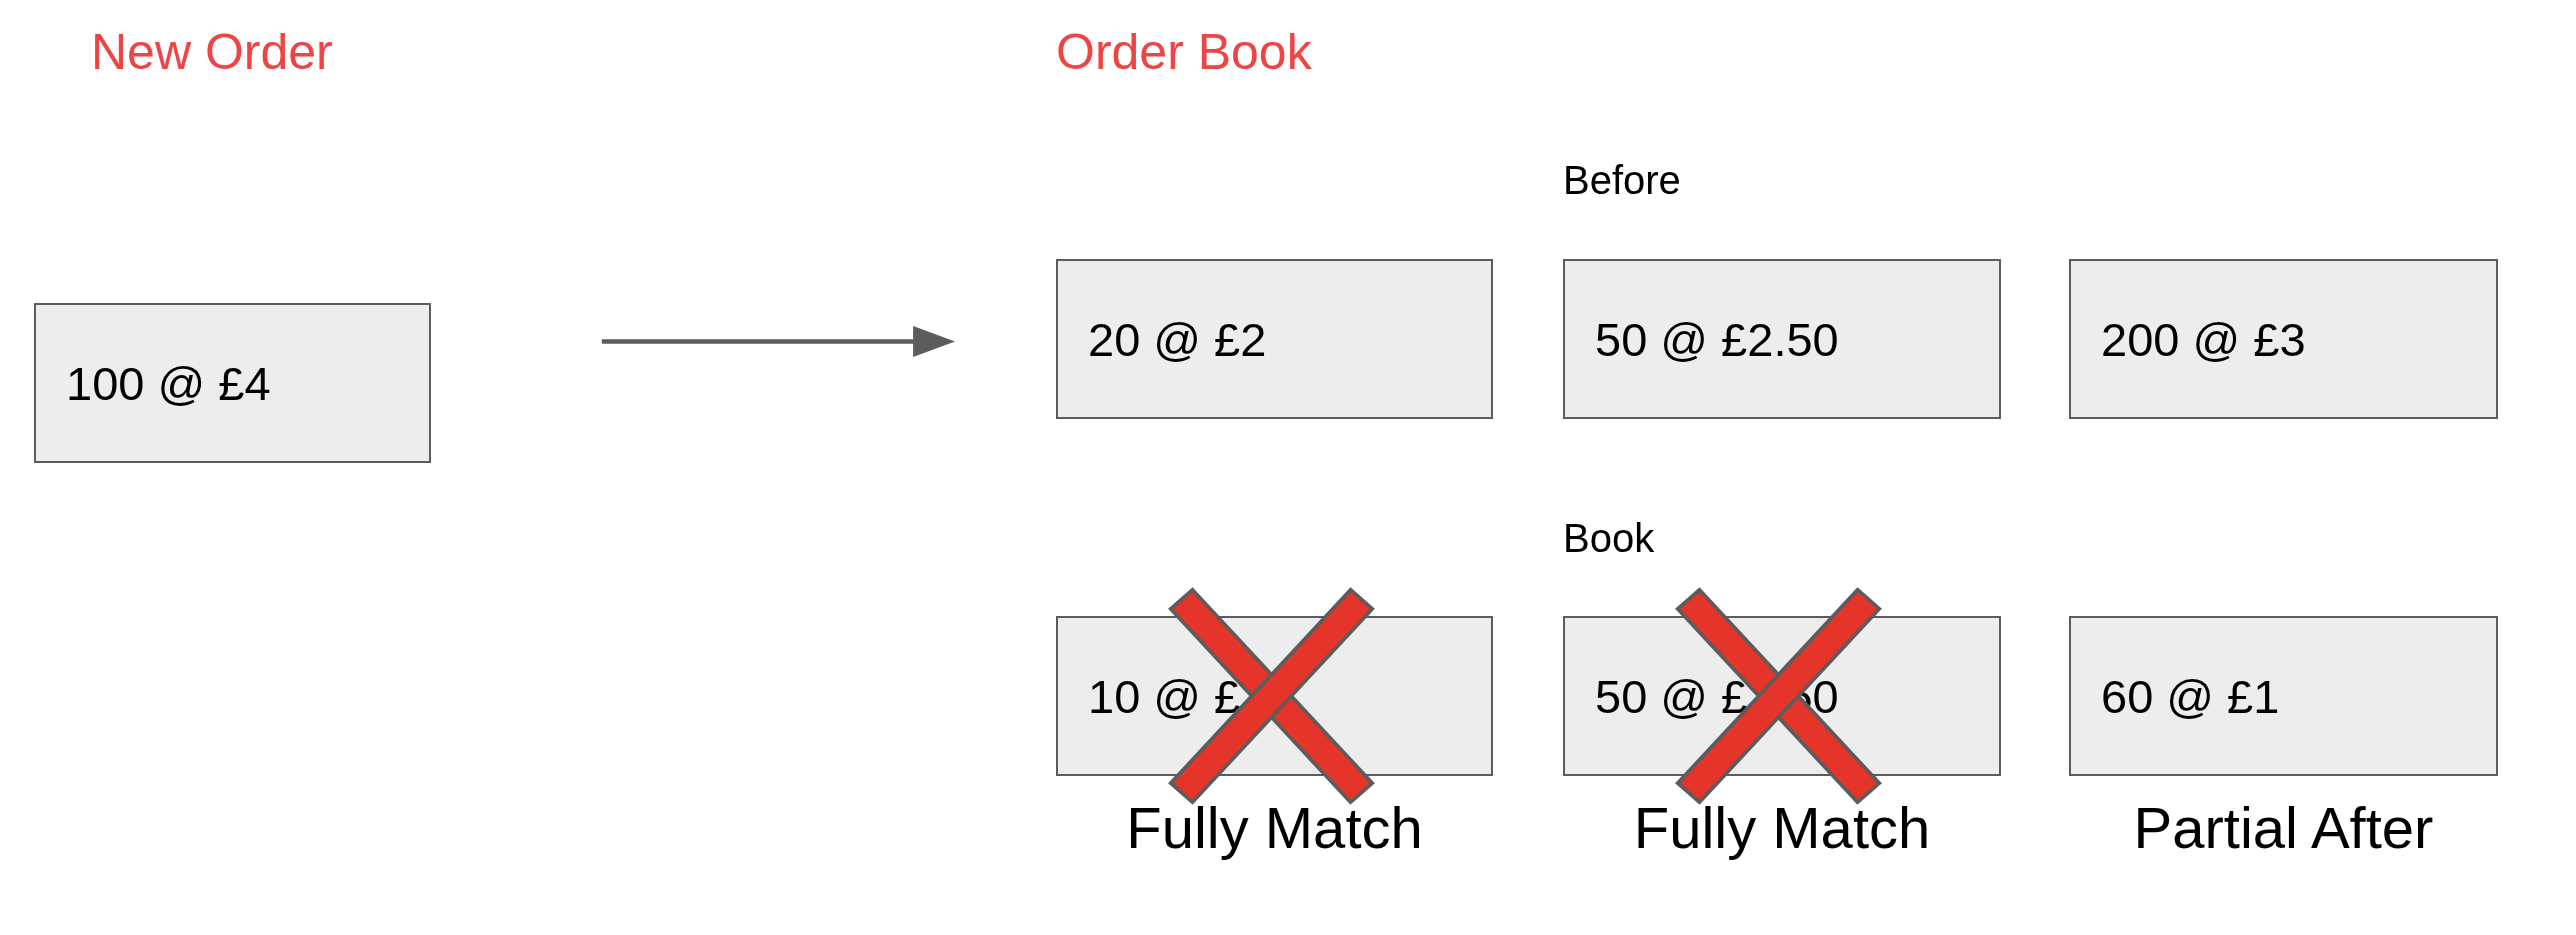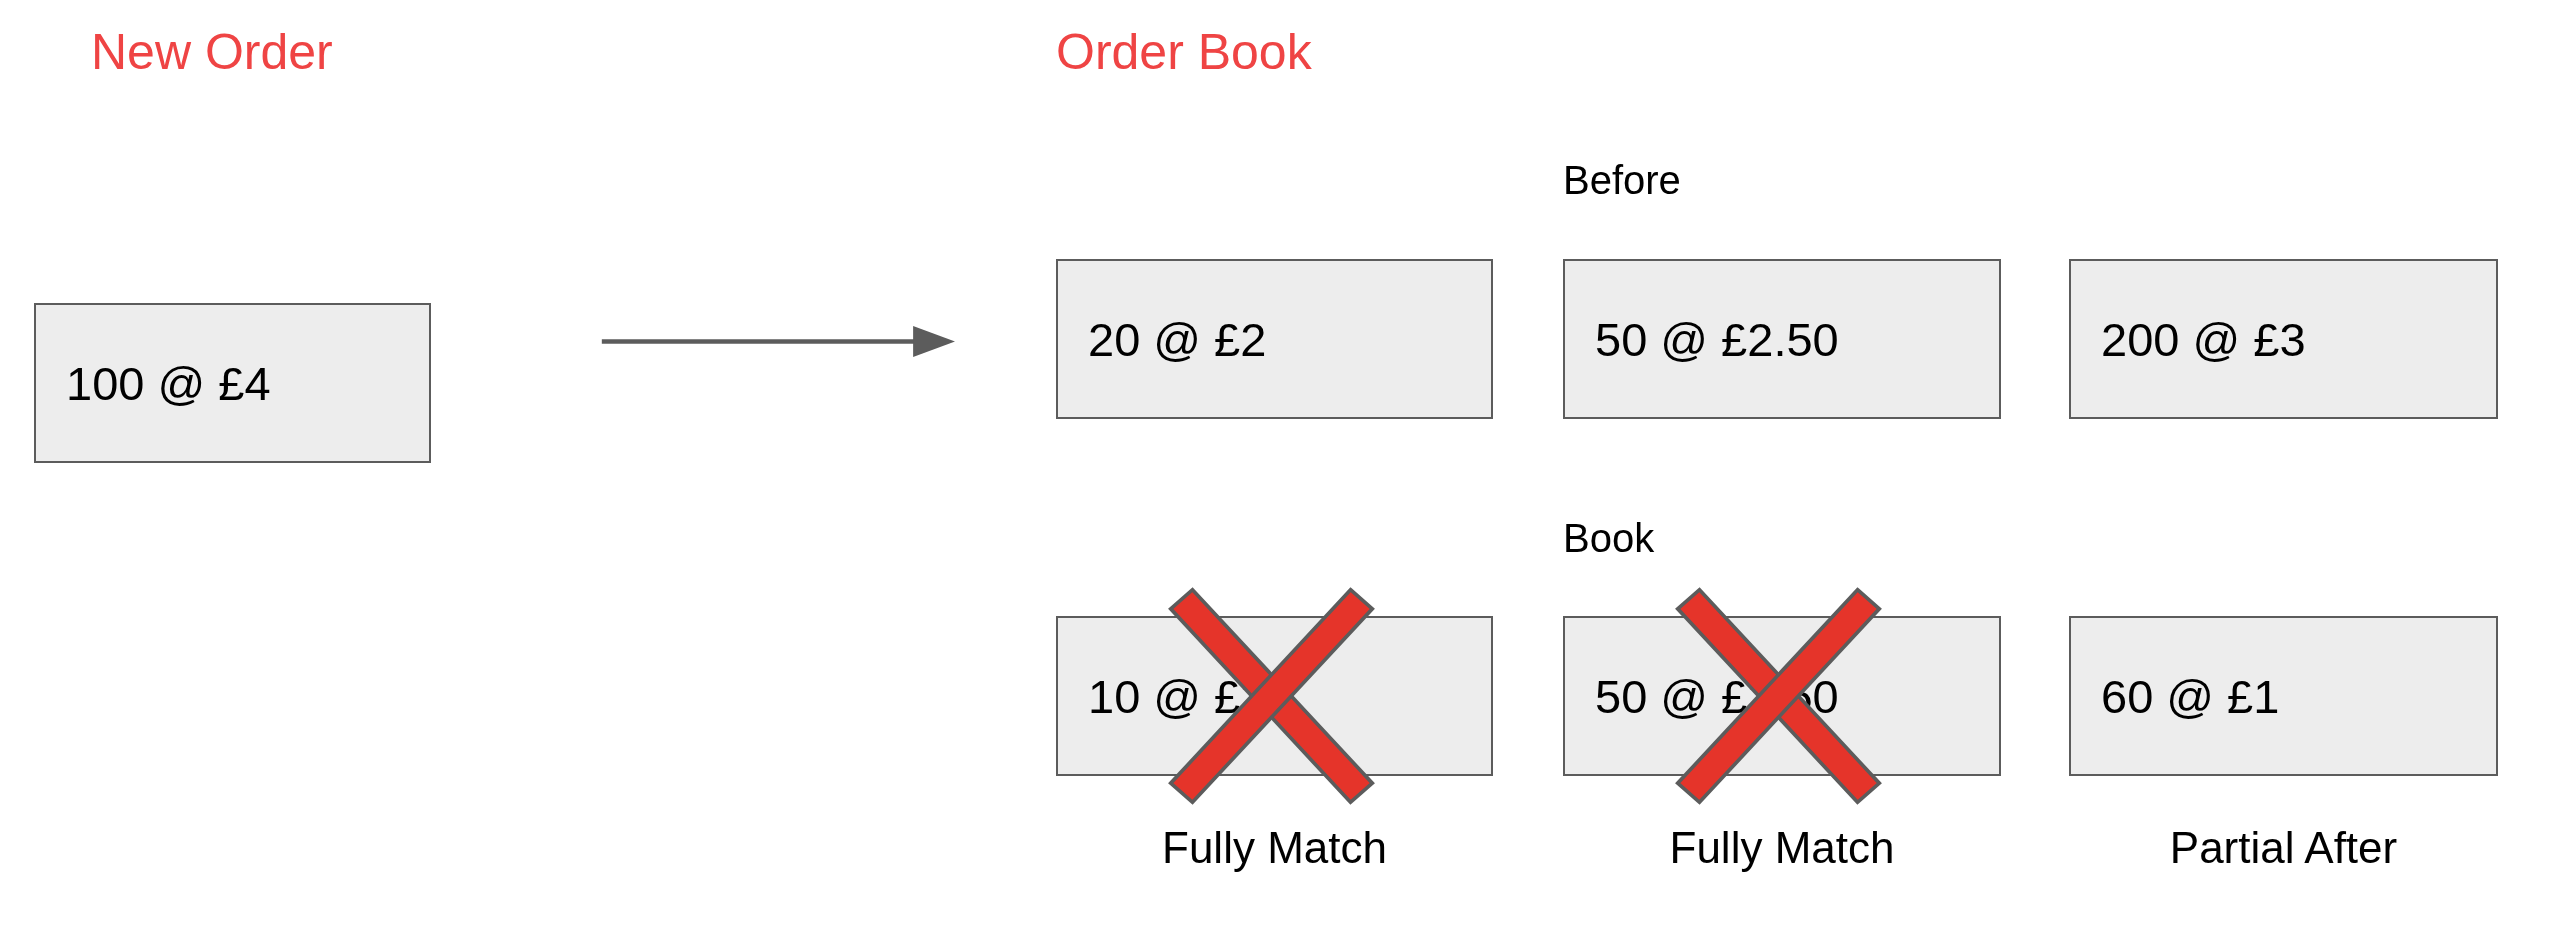--- a/index.html
+++ b/index.html
@@ -73,25 +73,25 @@
   
   #flow-arrow { left: 600px; top: 314px; width: 355px; height: 55px; }
 
   
   .cross-mark { width: 209px; height: 218px; }
   #cross-0 { left: 1167px; top: 587px; }
   #cross-1 { left: 1674px; top: 587px; }
 
   
   .match-label {
-    font-size: 44px;
+    font-size: 58px;
     line-height: 1;
     text-align: center;
     white-space: nowrap;
-    top: 826px;
+    top: 799px;
   }
   #match-label-0 { left: 1056px; width: 437px; }
   #match-label-1 { left: 1563px; width: 438px; }
   #match-label-2 { left: 2069px; width: 429px; }
 </style>
 </head>
 <body>
 
 <div class="abs section-title" id="new-order-title">New Order</div>
 

